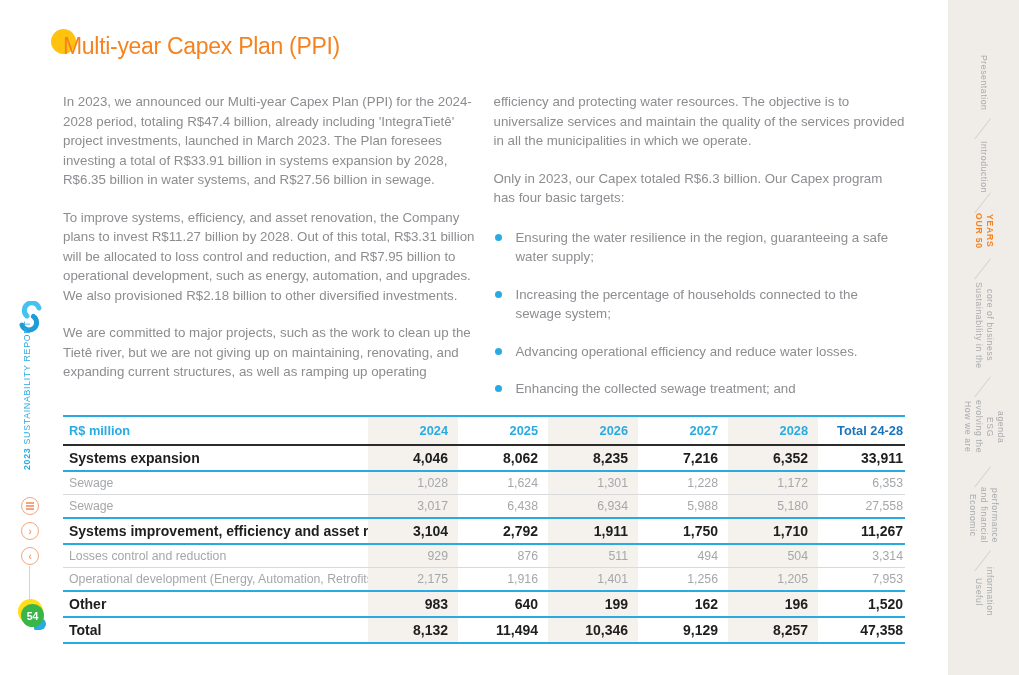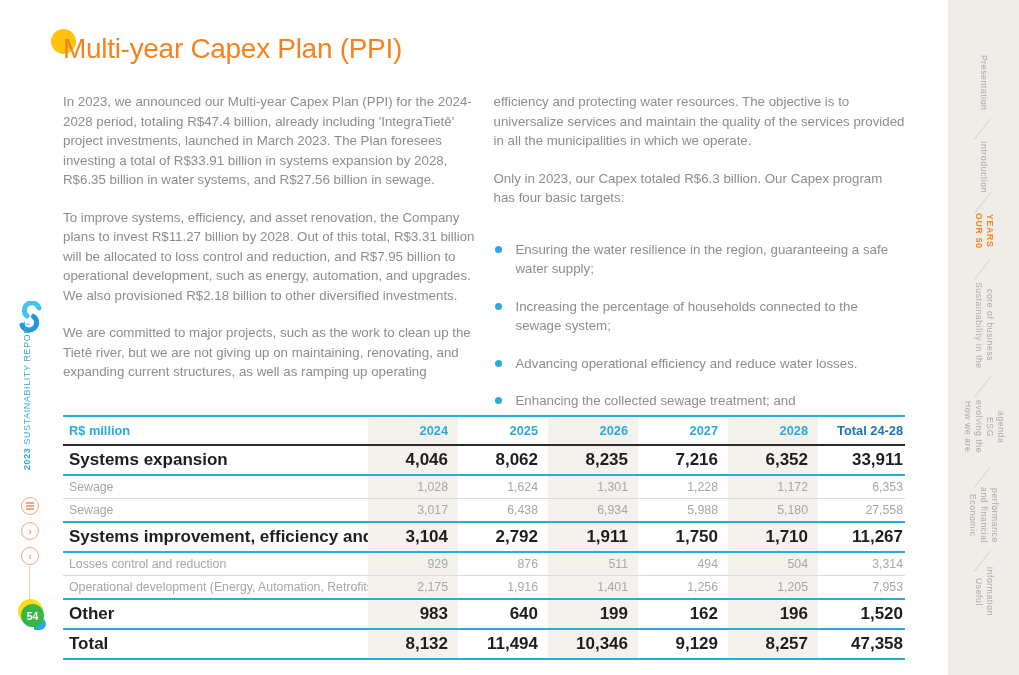--- a/index.html
+++ b/index.html
@@ -7,43 +7,43 @@
   body {
     position:relative; width:1019px; height:675px; overflow:hidden;
     background:#ffffff; font-family:"Liberation Sans", sans-serif;
     -webkit-font-smoothing:antialiased;
   }
 
   
   .title-dot { position:absolute; left:51px; top:29px; width:25px; height:25px;
     border-radius:50%; background:#FFC20E; z-index:1; }
   h1.page-title { position:absolute; left:63px; top:33px; z-index:2;
-    font-size:28px; font-weight:500; letter-spacing:-0.3px; color:#F5821F; }
+    font-size:23px; font-weight:500; letter-spacing:-0.3px; color:#F5821F; }
 
   
   .columns { position:absolute; left:63px; top:92px; width:842px; display:flex; gap:19px;
     font-size:13.3px; line-height:19.5px; color:#8B8D90; }
   .col { flex:1; }
   .col p { margin:0 0 18px 0; }
-  ul.targets { list-style:none; margin-top:32px; }
+  ul.targets { list-style:none; margin-top:20px; }
   ul.targets li { position:relative; padding-left:22px; margin-bottom:18px; }
   ul.targets .dot { position:absolute; left:1px; top:6px; width:7px; height:7px;
     border-radius:50%; background:#29ABE2; }
 
   
   table.capex { position:absolute; left:63px; top:415px; width:842px;
     border-collapse:collapse; table-layout:fixed; font-size:12.3px; }
   table.capex th, table.capex td { text-align:right; padding:4px 10px 4px 0; white-space:nowrap;
     overflow:hidden; }
   table.capex thead th { color:#29ABE2; font-weight:700; font-size:12.8px;
     border-top:2px solid #29ABE2; border-bottom:2px solid #2B2B2B; padding-top:6px; padding-bottom:6px; }
   table.capex th.unit, table.capex td.label { text-align:left; padding-left:6px; padding-right:4px; }
   table.capex th.total { color:#1B75BC; padding-right:2px; }
   table.capex td.totalcell { padding-right:2px;margin-left:16px; }
-  tr.bold td { color:#1E1E1E; font-weight:700; font-size:17px; }
+  tr.bold td { color:#1E1E1E; font-weight:700; font-size:14px; }
   tr.sub td { color:#A5A7AA; font-weight:400; }
   tr.b-blue td { border-bottom:2px solid #29ABE2; }
   tr.b-gray td { border-bottom:1px solid #D8DADB; }
   table.capex th:nth-child(2), table.capex td:nth-child(2),
   table.capex th:nth-child(4), table.capex td:nth-child(4),
   table.capex th:nth-child(6), table.capex td:nth-child(6) { background:#F5F2ED; }
 
   
   .sidebar-right { position:absolute; left:948px; top:0; width:71px; height:675px;
     background:#F0EDE8; }

